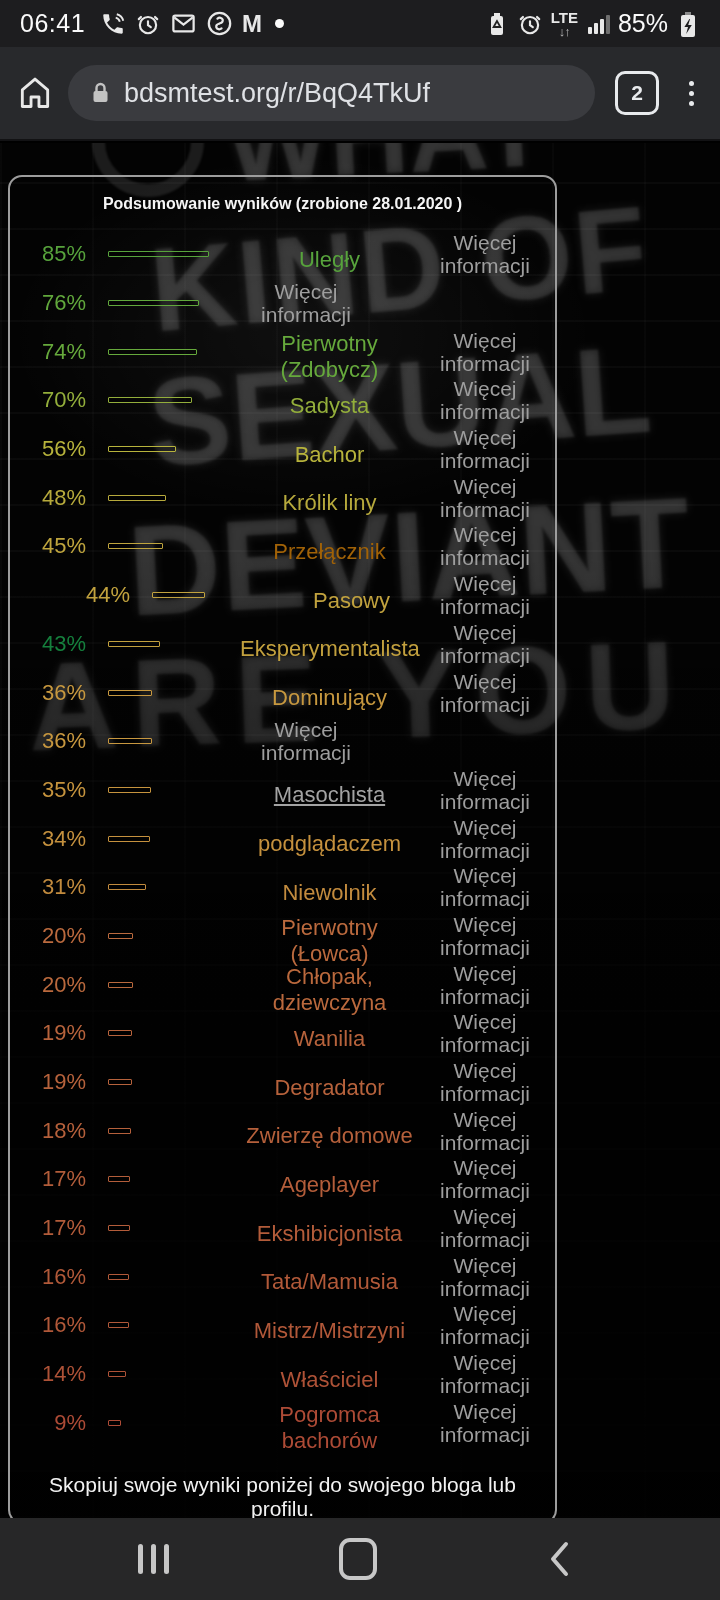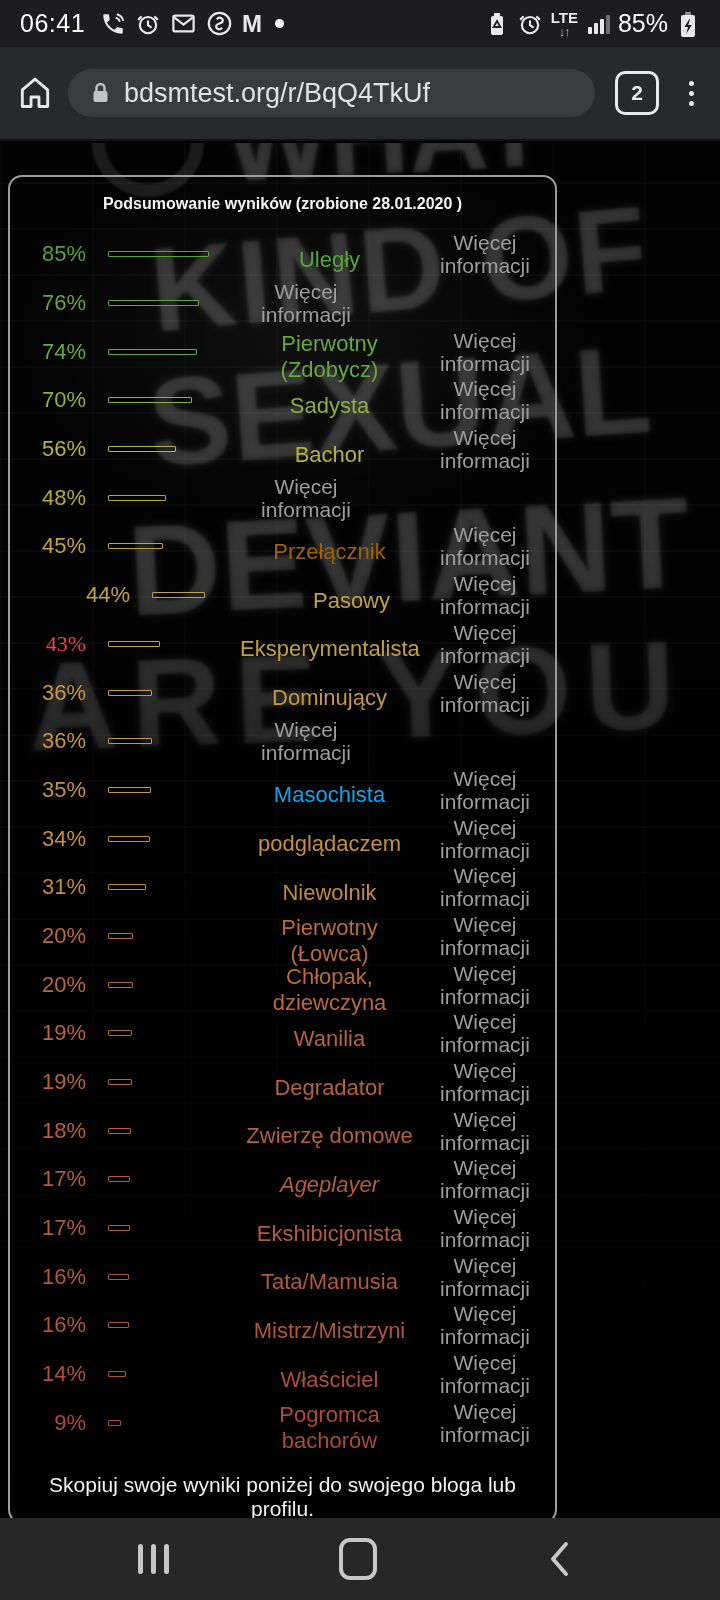--- a/index.html
+++ b/index.html
@@ -21,21 +21,21 @@
   .lte .a{font-size:13px;color:#bbb;letter-spacing:-1px;}
   .sigbars{display:flex;align-items:flex-end;gap:2px;height:20px;}
   .sigbars i{display:block;width:4px;background:#e8e8e8;border-radius:1px;}
   .sigbars i:nth-child(1){height:7px}.sigbars i:nth-child(2){height:11px}
   .sigbars i:nth-child(3){height:15px}.sigbars i:nth-child(4){height:19px;background:#6f6f6f}
 
   
   .browser-bar{position:absolute;top:47px;left:0;right:0;height:94px;background:#28292c;
                display:flex;align-items:center;padding:0 16px;box-sizing:border-box;gap:14px;
                border-bottom:2px solid #121214;}
-  .url-pill{flex:1;height:48px;background:#3a3b3f;border-radius:32px;display:flex;
+  .url-pill{flex:1;height:56px;background:#3a3b3f;border-radius:32px;display:flex;
             align-items:center;padding:0 22px;box-sizing:border-box;gap:13px;min-width:0;}
   .url-text{font-size:27px;color:#dfe1e5;white-space:nowrap;overflow:hidden;}
   .tab-btn{width:38px;height:38px;border:3px solid #e8eaed;border-radius:10px;display:grid;
            place-items:center;font-size:21px;font-weight:700;color:#e8eaed;margin:0 6px;}
   .menu-btn{display:flex;flex-direction:column;gap:5px;padding:6px 10px;}
   .menu-btn i{width:5px;height:5px;border-radius:50%;background:#e8eaed;display:block;}
 
   
   .content{position:absolute;top:143px;bottom:82px;left:0;right:0;background:#030303;overflow:hidden;}
   .bg-layer{position:absolute;inset:0;z-index:0;
@@ -230,40 +230,41 @@
             <span class="bar" style="width: 66px; border-color: rgb(183, 179, 60);"></span>
           </span>
           <span class="rlabel" style="color: rgb(183, 179, 60);">Bachor</span>
           <span class="more">Więcej informacji</span>
         </div>
           <div class="row">
           <span class="pct" style="color: rgb(182, 169, 60);">48%</span>
           <span class="barwrap">
             <span class="bar" style="width: 56px; border-color: rgb(182, 169, 60);"></span>
           </span>
+          <span class="rlabel" style="color: rgb(182, 169, 60);">Królik liny</span>
           <span class="more">Więcej informacji</span>
         </div>
           <div class="row">
           <span class="pct" style="color: rgb(191, 165, 62);">45%</span>
           <span class="barwrap">
             <span class="bar" style="width: 53px; border-color: rgb(191, 165, 62);"></span>
           </span>
           <span class="rlabel" style="color: #a16207;">Przełącznik</span>
           <span class="more">Więcej informacji</span>
         </div>
           <div class="row">
           <span class="pct" style="color: rgb(193, 162, 62); margin-left: 44px;">44%</span>
           <span class="barwrap">
             <span class="bar" style="width: 51px; border-color: rgb(193, 162, 62);"></span>
           </span>
           <span class="rlabel" style="color: rgb(193, 162, 62);">Pasowy</span>
           <span class="more">Więcej informacji</span>
         </div>
           <div class="row">
-          <span class="pct" style="color: #ef4444; font-family: Liberation Serif, serif;">43%</span>
+          <span class="pct" style="color: #15803d;">43%</span>
           <span class="barwrap">
             <span class="bar" style="width: 50px; border-color: rgb(194, 160, 62);"></span>
           </span>
           <span class="rlabel" style="color: rgb(194, 160, 62);">Eksperymentalista</span>
           <span class="more">Więcej informacji</span>
         </div>
           <div class="row">
           <span class="pct" style="color: rgb(199, 152, 63);">36%</span>
           <span class="barwrap">
             <span class="bar" style="width: 42px; border-color: rgb(199, 152, 63);"></span>
@@ -276,21 +277,21 @@
           <span class="barwrap">
             <span class="bar" style="width: 42px; border-color: rgb(199, 151, 63);"></span>
           </span>
           <span class="more">Więcej informacji</span>
         </div>
           <div class="row">
           <span class="pct" style="color: rgb(198, 148, 62);">35%</span>
           <span class="barwrap">
             <span class="bar" style="width: 41px; border-color: rgb(198, 148, 62);"></span>
           </span>
-          <span class="rlabel" style="color: #0ea5e9;">Masochista</span>
+          <span class="rlabel" style="color: #a3a3a3; text-decoration: underline;">Masochista</span>
           <span class="more">Więcej informacji</span>
         </div>
           <div class="row">
           <span class="pct" style="color: rgb(197, 145, 62);">34%</span>
           <span class="barwrap">
             <span class="bar" style="width: 40px; border-color: rgb(197, 145, 62);"></span>
           </span>
           <span class="rlabel" style="color: rgb(197, 145, 62);">podglądaczem</span>
           <span class="more">Więcej informacji</span>
         </div>
@@ -340,21 +341,21 @@
             <span class="bar" style="width: 21px; border-color: rgb(181, 96, 59);"></span>
           </span>
           <span class="rlabel" style="color: rgb(181, 96, 59);">Zwierzę domowe</span>
           <span class="more">Więcej informacji</span>
         </div>
           <div class="row">
           <span class="pct" style="color: rgb(179, 93, 58);">17%</span>
           <span class="barwrap">
             <span class="bar" style="width: 20px; border-color: rgb(179, 93, 58);"></span>
           </span>
-          <span class="rlabel" style="color: rgb(179, 93, 58); font-style: italic;">Ageplayer</span>
+          <span class="rlabel" style="color: rgb(179, 93, 58);">Ageplayer</span>
           <span class="more">Więcej informacji</span>
         </div>
           <div class="row">
           <span class="pct" style="color: rgb(179, 92, 58);">17%</span>
           <span class="barwrap">
             <span class="bar" style="width: 20px; border-color: rgb(179, 92, 58);"></span>
           </span>
           <span class="rlabel" style="color: rgb(179, 92, 58);">Ekshibicjonista</span>
           <span class="more">Więcej informacji</span>
         </div>

